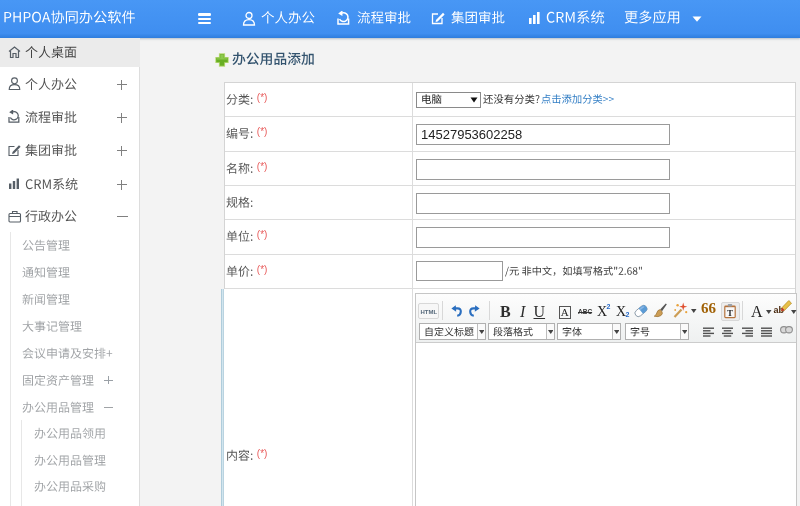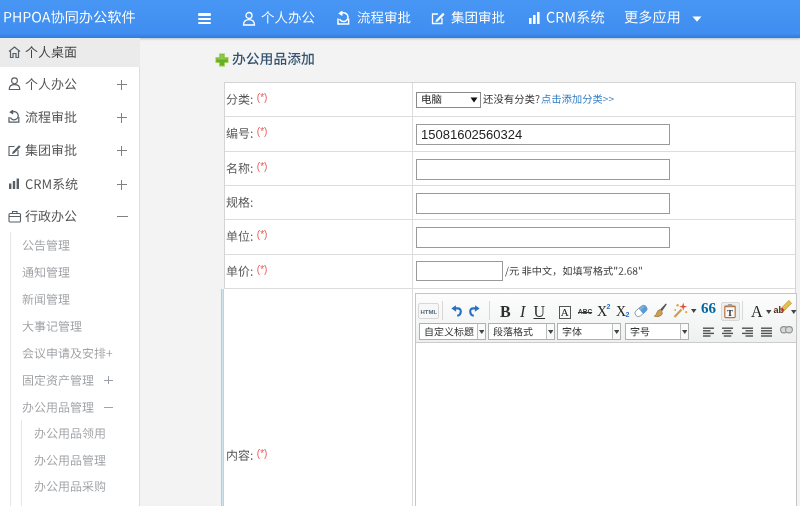--- a/index.html
+++ b/index.html
@@ -192,21 +192,21 @@
 <svg class="abs" style="left:469.5px;top:96.5px" width="8" height="6" viewBox="0 0 8 6">
     <path d="M0.5 0.5 H7.5 L4 5.5 Z" fill="#111"></path>
   </svg>
 <svg style="position:absolute;left:483px;top:91.3px;" width="58" height="16" viewBox="0 0 58 16">
     <path transform="translate(0,11.96)" fill="#333" d="M7.0 -5.1C7.8 -4.3 8.8 -3.3 9.3 -2.7L9.9 -3.2C9.4 -3.8 8.4 -4.8 7.6 -5.5ZM0.9 -8.2C1.4 -7.6 2.1 -6.9 2.5 -6.4L3.1 -6.9C2.7 -7.3 2.0 -8.1 1.5 -8.6ZM3.4 -8.0V-7.2H6.5C5.7 -5.6 4.4 -4.2 2.9 -3.3C3.1 -3.1 3.4 -2.8 3.5 -2.6C4.4 -3.2 5.3 -4.0 6.0 -5.0V-0.7H6.8V-6.1C7.0 -6.5 7.2 -6.9 7.4 -7.2H9.7V-8.0ZM2.6 -5.2H0.4V-4.4H1.8V-1.2C1.3 -1.0 0.8 -0.5 0.2 0.1L0.8 0.9C1.3 0.1 1.8 -0.5 2.2 -0.5C2.4 -0.5 2.7 -0.2 3.2 0.1C3.9 0.6 4.8 0.7 6.2 0.7C7.2 0.7 9.1 0.7 9.9 0.6C9.9 0.4 10.0 -0.1 10.1 -0.3C9.1 -0.2 7.5 -0.1 6.2 -0.1C5.0 -0.1 4.1 -0.1 3.4 -0.6C3.0 -0.8 2.8 -1.0 2.6 -1.1Z M11.3 -8.0C11.9 -7.7 12.7 -7.2 13.2 -6.8L13.6 -7.5C13.2 -7.8 12.3 -8.3 11.7 -8.6ZM10.8 -5.2C11.4 -4.9 12.3 -4.4 12.7 -4.1L13.1 -4.7C12.7 -5.0 11.8 -5.5 11.2 -5.8ZM11.1 0.2 11.7 0.7C12.3 -0.3 13.0 -1.6 13.5 -2.7L12.9 -3.2C12.4 -2.0 11.6 -0.6 11.1 0.2ZM15.0 -8.4V-7.2C15.0 -6.4 14.8 -5.5 13.4 -4.9C13.6 -4.8 13.8 -4.5 13.9 -4.3C15.5 -5.0 15.8 -6.2 15.8 -7.2V-7.6H17.8V-6.1C17.8 -5.2 18.0 -4.9 18.8 -4.9C18.9 -4.9 19.6 -4.9 19.7 -4.9C20.0 -4.9 20.2 -4.9 20.3 -5.0C20.3 -5.2 20.3 -5.5 20.3 -5.7C20.1 -5.7 19.9 -5.7 19.7 -5.7C19.6 -5.7 19.0 -5.7 18.8 -5.7C18.6 -5.7 18.6 -5.8 18.6 -6.1V-8.4ZM18.5 -3.4C18.1 -2.6 17.6 -2.0 16.8 -1.4C16.1 -2.0 15.6 -2.6 15.2 -3.4ZM13.9 -4.1V-3.4H14.6L14.4 -3.3C14.8 -2.4 15.4 -1.6 16.2 -1.0C15.3 -0.4 14.2 -0.1 13.2 0.1C13.3 0.3 13.5 0.6 13.6 0.8C14.7 0.6 15.8 0.1 16.8 -0.5C17.7 0.1 18.7 0.6 19.9 0.8C20.0 0.6 20.3 0.3 20.4 0.1C19.3 -0.1 18.3 -0.5 17.5 -1.0C18.4 -1.7 19.2 -2.7 19.6 -4.0L19.1 -4.2L19.0 -4.1Z M24.9 -8.7C24.7 -8.3 24.6 -7.8 24.4 -7.4H21.5V-6.7H24.1C23.4 -5.3 22.5 -4.0 21.2 -3.2C21.4 -3.0 21.6 -2.7 21.7 -2.6C22.4 -3.0 23.0 -3.6 23.5 -4.2V0.8H24.2V-1.2H28.6V-0.2C28.6 0.0 28.5 0.1 28.4 0.1C28.2 0.1 27.5 0.1 26.8 0.1C26.9 0.3 27.1 0.6 27.1 0.8C28.0 0.8 28.6 0.8 28.9 0.7C29.2 0.6 29.3 0.3 29.3 -0.1V-5.4H24.3C24.5 -5.8 24.7 -6.2 24.9 -6.7H30.6V-7.4H25.2C25.4 -7.8 25.5 -8.2 25.7 -8.5ZM24.2 -3.0H28.6V-1.9H24.2ZM24.2 -3.7V-4.7H28.6V-3.7Z M38.2 -8.5 37.5 -8.3C38.2 -6.7 39.5 -5.0 40.6 -4.1C40.7 -4.3 41.0 -4.6 41.2 -4.7C40.1 -5.6 38.8 -7.1 38.2 -8.5ZM34.6 -8.5C34.0 -6.9 32.9 -5.5 31.7 -4.6C31.8 -4.5 32.2 -4.1 32.3 -4.0C32.6 -4.2 32.9 -4.5 33.1 -4.8V-4.0H35.2C34.9 -2.3 34.3 -0.6 31.9 0.2C32.1 0.4 32.3 0.7 32.4 0.9C35.0 -0.1 35.7 -2.0 36.0 -4.0H38.8C38.7 -1.4 38.5 -0.4 38.3 -0.1C38.2 -0.0 38.0 -0.0 37.8 -0.0C37.6 -0.0 36.9 -0.0 36.3 -0.1C36.4 0.1 36.5 0.5 36.5 0.7C37.2 0.7 37.8 0.7 38.2 0.7C38.5 0.7 38.8 0.6 39.0 0.4C39.3 -0.1 39.5 -1.2 39.6 -4.4C39.6 -4.5 39.6 -4.8 39.6 -4.8H33.2C34.1 -5.8 34.9 -7.0 35.4 -8.3Z M49.4 -8.5C49.1 -8.1 48.7 -7.5 48.3 -7.1L48.9 -6.8C49.3 -7.2 49.8 -7.8 50.2 -8.3ZM43.5 -8.2C43.9 -7.8 44.4 -7.2 44.6 -6.8L45.3 -7.1C45.1 -7.5 44.6 -8.1 44.1 -8.5ZM46.4 -8.7V-6.7H42.3V-6.0H45.8C44.9 -5.1 43.5 -4.4 42.2 -4.1C42.3 -3.9 42.5 -3.6 42.7 -3.4C44.1 -3.8 45.5 -4.7 46.4 -5.7V-3.9H47.2V-5.5C48.5 -4.8 50.0 -4.0 50.9 -3.5L51.3 -4.1C50.4 -4.6 48.9 -5.4 47.7 -6.0H51.3V-6.7H47.2V-8.7ZM46.4 -3.7C46.4 -3.3 46.3 -2.9 46.2 -2.6H42.3V-1.9H45.9C45.4 -0.9 44.4 -0.2 42.1 0.1C42.2 0.3 42.4 0.6 42.5 0.8C45.1 0.4 46.2 -0.5 46.8 -1.8C47.6 -0.3 49.0 0.5 51.1 0.8C51.2 0.6 51.4 0.3 51.6 0.1C49.7 -0.1 48.3 -0.8 47.6 -1.9H51.3V-2.6H47.0C47.1 -2.9 47.2 -3.3 47.2 -3.7Z M53.9 -2.3H54.7C54.5 -3.9 56.4 -4.5 56.4 -6.1C56.4 -7.2 55.6 -7.9 54.4 -7.9C53.6 -7.9 52.9 -7.5 52.4 -7.0L53.0 -6.5C53.4 -6.9 53.8 -7.1 54.3 -7.1C55.1 -7.1 55.5 -6.6 55.5 -6.0C55.5 -4.8 53.6 -4.1 53.9 -2.3ZM54.3 0.1C54.7 0.1 55.0 -0.2 55.0 -0.6C55.0 -1.0 54.7 -1.3 54.3 -1.3C53.9 -1.3 53.6 -1.0 53.6 -0.6C53.6 -0.2 53.9 0.1 54.3 0.1Z"></path>
   </svg>
 <svg style="position:absolute;left:540.5px;top:91.4px;" width="75" height="16" viewBox="0 0 75 16">
     <path transform="translate(0,11.85)" fill="#2f7cc4" d="M2.4 -4.8H7.8V-2.9H2.4ZM3.5 -1.3C3.6 -0.6 3.7 0.2 3.7 0.7L4.5 0.6C4.5 0.1 4.4 -0.7 4.2 -1.4ZM5.6 -1.3C5.9 -0.7 6.2 0.2 6.4 0.7L7.1 0.5C7.0 0.0 6.7 -0.8 6.3 -1.5ZM7.7 -1.4C8.3 -0.7 8.8 0.2 9.1 0.7L9.8 0.4C9.5 -0.1 8.9 -1.0 8.4 -1.7ZM1.8 -1.6C1.5 -0.8 1.0 0.0 0.4 0.5L1.1 0.8C1.7 0.3 2.2 -0.6 2.6 -1.4ZM1.7 -5.5V-2.2H8.6V-5.5H5.5V-6.8H9.4V-7.6H5.5V-8.7H4.7V-5.5Z M11.8 -3.1V0.2H18.3V0.8H19.1V-3.1H18.3V-0.5H15.9V-3.9H20.0V-4.7H15.9V-6.3H19.2V-7.1H15.9V-8.6H15.1V-7.1H11.7V-6.3H15.1V-4.7H11.0V-3.9H15.1V-0.5H12.6V-3.1Z M24.8 -3.0C24.6 -2.2 24.1 -1.3 23.5 -0.8L24.1 -0.4C24.7 -0.9 25.1 -1.9 25.4 -2.7ZM27.2 -2.6C27.5 -1.9 27.8 -1.0 27.9 -0.4L28.5 -0.6C28.4 -1.2 28.1 -2.1 27.8 -2.8ZM28.5 -2.9C29.1 -2.1 29.7 -1.0 29.9 -0.3L30.6 -0.6C30.3 -1.4 29.7 -2.4 29.1 -3.2ZM26.1 -4.1V-0.0C26.1 0.1 26.0 0.1 25.9 0.1C25.8 0.1 25.3 0.1 24.8 0.1C24.9 0.3 25.0 0.6 25.0 0.8C25.7 0.8 26.2 0.8 26.5 0.7C26.7 0.6 26.8 0.4 26.8 -0.0V-4.1ZM21.5 -8.0C22.1 -7.7 22.8 -7.2 23.1 -6.9L23.6 -7.5C23.2 -7.8 22.5 -8.3 21.9 -8.6ZM21.0 -5.2C21.6 -4.9 22.4 -4.5 22.7 -4.2L23.2 -4.8C22.8 -5.1 22.0 -5.5 21.4 -5.8ZM21.2 0.3 21.9 0.7C22.4 -0.2 22.9 -1.4 23.3 -2.5L22.6 -2.9C22.2 -1.8 21.6 -0.5 21.2 0.3ZM24.0 -8.1V-7.3H26.2C26.1 -6.9 26.0 -6.4 25.8 -6.0H23.5V-5.2H25.4C24.9 -4.4 24.2 -3.7 23.2 -3.2C23.4 -3.1 23.6 -2.8 23.7 -2.6C24.9 -3.2 25.7 -4.2 26.3 -5.2H27.6C28.1 -4.2 29.1 -3.3 30.1 -2.8C30.2 -3.0 30.4 -3.2 30.6 -3.4C29.7 -3.7 28.9 -4.4 28.4 -5.2H30.4V-6.0H26.6C26.8 -6.4 26.9 -6.9 27.1 -7.3H30.1V-8.1Z M36.8 -7.4V0.7H37.5V-0.1H39.5V0.6H40.3V-7.4ZM37.5 -0.8V-6.6H39.5V-0.8ZM32.9 -8.5 32.9 -6.7H31.4V-5.9H32.9C32.8 -3.3 32.5 -1.1 31.2 0.3C31.4 0.4 31.7 0.7 31.8 0.8C33.2 -0.7 33.5 -3.2 33.6 -5.9H35.2C35.1 -2.0 35.0 -0.6 34.8 -0.3C34.7 -0.1 34.6 -0.1 34.5 -0.1C34.3 -0.1 33.8 -0.1 33.3 -0.1C33.5 0.1 33.5 0.4 33.6 0.6C34.0 0.7 34.5 0.7 34.8 0.6C35.1 0.6 35.3 0.5 35.5 0.2C35.8 -0.2 35.9 -1.7 35.9 -6.3C35.9 -6.4 35.9 -6.7 35.9 -6.7H33.7L33.7 -8.5Z M48.1 -8.5 47.4 -8.2C48.2 -6.7 49.4 -5.0 50.5 -4.0C50.6 -4.3 50.9 -4.5 51.1 -4.7C50.0 -5.5 48.8 -7.1 48.1 -8.5ZM44.5 -8.4C43.9 -6.9 42.9 -5.4 41.7 -4.6C41.8 -4.4 42.2 -4.1 42.3 -4.0C42.6 -4.2 42.9 -4.4 43.1 -4.7V-4.0H45.1C44.9 -2.2 44.3 -0.6 41.9 0.2C42.0 0.4 42.3 0.7 42.3 0.9C45.0 -0.1 45.6 -2.0 45.9 -4.0H48.7C48.6 -1.4 48.5 -0.4 48.2 -0.1C48.1 -0.0 48.0 -0.0 47.8 -0.0C47.5 -0.0 46.9 -0.0 46.2 -0.1C46.4 0.1 46.5 0.5 46.5 0.7C47.1 0.7 47.8 0.7 48.1 0.7C48.5 0.7 48.7 0.6 48.9 0.4C49.3 -0.1 49.4 -1.2 49.6 -4.4C49.6 -4.5 49.6 -4.8 49.6 -4.8H43.2C44.1 -5.7 44.8 -6.9 45.4 -8.2Z M59.2 -8.5C58.9 -8.0 58.5 -7.4 58.1 -7.0L58.8 -6.8C59.1 -7.1 59.6 -7.7 60.0 -8.2ZM53.4 -8.1C53.8 -7.7 54.3 -7.1 54.5 -6.7L55.1 -7.0C54.9 -7.4 54.5 -8.0 54.0 -8.4ZM56.2 -8.6V-6.6H52.2V-5.9H55.6C54.8 -5.1 53.4 -4.3 52.0 -4.0C52.2 -3.9 52.4 -3.6 52.5 -3.4C53.9 -3.8 55.3 -4.6 56.2 -5.6V-3.9H57.0V-5.4C58.3 -4.8 59.9 -4.0 60.7 -3.4L61.1 -4.1C60.2 -4.6 58.8 -5.3 57.5 -5.9H61.1V-6.6H57.0V-8.6ZM56.3 -3.7C56.2 -3.3 56.2 -2.9 56.1 -2.6H52.2V-1.8H55.8C55.3 -0.9 54.2 -0.2 52.0 0.1C52.1 0.3 52.3 0.6 52.4 0.8C54.9 0.4 56.1 -0.5 56.6 -1.8C57.4 -0.3 58.9 0.5 60.9 0.8C61.0 0.6 61.2 0.3 61.4 0.1C59.5 -0.1 58.2 -0.8 57.4 -1.8H61.1V-2.6H56.9C57.0 -2.9 57.0 -3.3 57.1 -3.7Z M62.2 -1.5 67.1 -3.5V-4.2L62.2 -6.1V-5.3L64.6 -4.4L66.2 -3.8V-3.8L64.6 -3.2L62.2 -2.3Z M67.9 -1.5 72.9 -3.5V-4.2L67.9 -6.1V-5.3L70.3 -4.4L71.9 -3.8V-3.8L70.3 -3.2L67.9 -2.3Z"></path>
   </svg>
 <div class="abs" style="left:415.5px;top:123.5px;width:254px;height:21px;background:#fff;border:1px solid #9a9a9a"></div>
-<span class="abs" style="left:421px;top:127px;font-size:13px;color:#222;font-family:'Liberation Sans',sans-serif">15081602560324</span>
+<span class="abs" style="left:421px;top:127px;font-size:13px;color:#222;font-family:'Liberation Sans',sans-serif">14527953602258</span>
 <div class="abs" style="left:415.5px;top:158.5px;width:254px;height:21px;background:#fff;border:1px solid #9a9a9a"></div>
 <div class="abs" style="left:415.5px;top:192.5px;width:254px;height:21px;background:#fff;border:1px solid #9a9a9a"></div>
 <div class="abs" style="left:415.5px;top:226.5px;width:254px;height:21px;background:#fff;border:1px solid #9a9a9a"></div>
 <div class="abs" style="left:415.5px;top:261px;width:87px;height:20px;background:#fff;border:1px solid #9a9a9a"></div>
 <svg style="position:absolute;left:504.5px;top:263.0px;" width="139" height="16" viewBox="0 0 139 16">
     <path transform="translate(0,11.73)" fill="#3a3a3a" d="M0.1 1.8H0.8L3.8 -8.1H3.2Z M5.5 -7.8V-7.0H12.7V-7.8ZM4.6 -4.9V-4.2H7.2C7.0 -2.3 6.7 -0.6 4.5 0.2C4.7 0.3 4.9 0.6 5.0 0.8C7.3 -0.2 7.8 -2.0 8.0 -4.2H9.9V-0.5C9.9 0.4 10.2 0.6 11.1 0.6C11.3 0.6 12.4 0.6 12.6 0.6C13.5 0.6 13.7 0.2 13.8 -1.6C13.6 -1.7 13.2 -1.8 13.0 -1.9C13.0 -0.4 12.9 -0.1 12.5 -0.1C12.3 -0.1 11.4 -0.1 11.2 -0.1C10.8 -0.1 10.7 -0.2 10.7 -0.5V-4.2H13.6V-4.9Z M22.4 -8.5V0.8H23.2V-1.6H26.3V-2.4H23.2V-4.0H25.9V-4.7H23.2V-6.3H26.1V-7.0H23.2V-8.5ZM17.1 -2.4V-1.6H20.1V0.8H20.9V-8.5H20.1V-7.0H17.3V-6.3H20.1V-4.7H17.5V-4.0H20.1V-2.4Z M31.4 -8.6V-6.7H27.7V-1.9H28.4V-2.5H31.4V0.8H32.2V-2.5H35.1V-1.9H35.9V-6.7H32.2V-8.6ZM28.4 -3.3V-6.0H31.4V-3.3ZM35.1 -3.3H32.2V-6.0H35.1Z M41.2 -8.4C41.5 -7.9 41.8 -7.2 42.0 -6.8L42.8 -7.1C42.7 -7.5 42.3 -8.1 42.0 -8.6ZM37.4 -6.8V-6.0H39.0C39.6 -4.5 40.4 -3.1 41.4 -2.0C40.3 -1.1 38.9 -0.4 37.3 0.1C37.4 0.3 37.6 0.6 37.7 0.8C39.4 0.2 40.9 -0.5 42.0 -1.5C43.2 -0.5 44.5 0.3 46.2 0.7C46.3 0.5 46.6 0.2 46.7 0.0C45.1 -0.4 43.7 -1.1 42.6 -2.1C43.6 -3.1 44.4 -4.4 45.0 -6.0H46.6V-6.8ZM42.0 -2.6C41.1 -3.5 40.3 -4.7 39.8 -6.0H44.1C43.6 -4.6 42.9 -3.5 42.0 -2.6Z M48.7 1.1C49.8 0.7 50.4 -0.1 50.4 -1.2C50.4 -1.9 50.1 -2.4 49.6 -2.4C49.2 -2.4 48.8 -2.1 48.8 -1.7C48.8 -1.2 49.2 -0.9 49.6 -0.9L49.7 -1.0C49.7 -0.3 49.2 0.2 48.5 0.6Z M61.4 -5.8C61.2 -4.3 60.9 -3.2 60.4 -2.3C60.0 -2.6 59.5 -3.0 59.1 -3.3C59.3 -4.0 59.5 -4.9 59.7 -5.8ZM58.3 -3.0C58.8 -2.6 59.4 -2.1 60.0 -1.6C59.4 -0.7 58.7 -0.2 57.8 0.2C57.9 0.3 58.1 0.6 58.2 0.8C59.2 0.4 60.0 -0.2 60.6 -1.1C61.0 -0.7 61.4 -0.4 61.6 -0.1L62.2 -0.7C61.9 -1.0 61.5 -1.4 61.0 -1.8C61.6 -2.9 62.0 -4.4 62.2 -6.4L61.7 -6.5L61.5 -6.5H59.9C60.0 -7.2 60.2 -7.9 60.3 -8.5L59.5 -8.6C59.4 -7.9 59.3 -7.2 59.1 -6.5H57.8V-5.8H59.0C58.8 -4.7 58.5 -3.7 58.3 -3.0ZM62.7 -7.5V0.6H63.4V-0.2H65.9V0.4H66.7V-7.5ZM63.4 -0.9V-6.7H65.9V-0.9Z M74.6 -0.6C75.3 -0.2 76.2 0.4 76.6 0.8L77.1 0.3C76.7 -0.1 75.8 -0.7 75.1 -1.1ZM73.0 -1.1C72.5 -0.6 71.5 -0.1 70.7 0.3C70.9 0.4 71.1 0.7 71.2 0.8C72.0 0.4 73.0 -0.1 73.6 -0.6ZM73.7 -8.6C73.7 -8.3 73.6 -8.0 73.6 -7.6H71.3V-7.0H73.5L73.3 -6.3H71.8V-1.8H70.9V-1.1H77.3V-1.8H76.3V-6.3H74.0L74.2 -7.0H77.0V-7.6H74.3L74.5 -8.5ZM72.5 -1.8V-2.4H75.6V-1.8ZM72.5 -4.7H75.6V-4.0H72.5ZM72.5 -5.1V-5.8H75.6V-5.1ZM72.5 -3.6H75.6V-2.9H72.5ZM67.8 -1.4 68.1 -0.6C68.9 -1.0 70.0 -1.4 71.0 -1.8L70.9 -2.5L69.8 -2.1V-5.4H71.0V-6.1H69.8V-8.4H69.1V-6.1H67.9V-5.4H69.1V-1.8C68.6 -1.6 68.2 -1.5 67.8 -1.4Z M78.5 -8.0V-6.0H79.2V-7.3H86.3V-6.0H87.1V-8.0ZM78.6 -2.2V-1.4H84.4V-2.2ZM80.7 -7.1C80.5 -5.9 80.2 -4.2 79.9 -3.3H85.3C85.1 -1.2 84.9 -0.4 84.6 -0.1C84.5 -0.0 84.3 0.0 84.1 0.0C83.8 0.0 83.2 -0.0 82.4 -0.1C82.6 0.1 82.7 0.4 82.7 0.7C83.4 0.7 84.0 0.7 84.4 0.7C84.7 0.7 85.0 0.6 85.2 0.4C85.6 -0.0 85.8 -1.1 86.1 -3.6C86.1 -3.7 86.1 -3.9 86.1 -3.9H80.8L81.1 -5.2H85.8V-5.9H81.3L81.5 -7.0Z M93.7 -6.8H96.0C95.7 -6.2 95.3 -5.6 94.8 -5.1C94.3 -5.6 93.9 -6.1 93.6 -6.6ZM89.9 -8.6V-6.4H88.4V-5.7H89.9C89.5 -4.3 88.9 -2.7 88.2 -1.8C88.3 -1.6 88.5 -1.3 88.6 -1.1C89.1 -1.8 89.6 -2.9 89.9 -4.0V0.8H90.7V-4.3C91.0 -3.9 91.3 -3.3 91.5 -3.0L92.0 -3.6C91.8 -3.9 90.9 -4.9 90.7 -5.2V-5.7H91.8L91.6 -5.5C91.8 -5.3 92.1 -5.1 92.2 -4.9C92.5 -5.2 92.9 -5.6 93.2 -6.0C93.5 -5.5 93.8 -5.0 94.3 -4.6C93.4 -3.8 92.4 -3.3 91.4 -3.0C91.5 -2.8 91.7 -2.5 91.8 -2.3C92.1 -2.4 92.3 -2.5 92.6 -2.7V0.8H93.3V0.4H96.2V0.8H96.9V-2.8L97.4 -2.6C97.5 -2.8 97.7 -3.1 97.8 -3.2C96.8 -3.5 96.0 -4.0 95.3 -4.6C96.0 -5.3 96.6 -6.2 97.0 -7.3L96.5 -7.5L96.3 -7.5H94.1C94.3 -7.8 94.4 -8.1 94.6 -8.4L93.8 -8.6C93.4 -7.5 92.8 -6.5 92.0 -5.8V-6.4H90.7V-8.6ZM93.3 -0.3V-2.3H96.2V-0.3ZM93.1 -2.9C93.7 -3.2 94.3 -3.6 94.8 -4.1C95.3 -3.7 95.9 -3.3 96.5 -2.9Z M105.3 -8.1C105.8 -7.7 106.5 -7.2 106.8 -6.8L107.3 -7.3C107.0 -7.6 106.4 -8.1 105.8 -8.5ZM103.8 -8.5C103.8 -7.9 103.9 -7.3 103.9 -6.7H98.6V-5.9H103.9C104.2 -2.1 105.1 0.8 106.7 0.8C107.5 0.8 107.8 0.3 107.9 -1.5C107.7 -1.6 107.4 -1.7 107.3 -1.9C107.2 -0.5 107.1 0.0 106.8 0.0C105.8 0.0 105.0 -2.5 104.7 -5.9H107.7V-6.7H104.7C104.7 -7.3 104.7 -7.9 104.7 -8.5ZM98.7 -0.2 98.9 0.5C100.2 0.2 102.1 -0.2 103.8 -0.6L103.8 -1.3L101.6 -0.8V-3.7H103.5V-4.4H99.0V-3.7H100.8V-0.7Z M109.4 -4.9H110.0L110.2 -6.8L110.2 -7.9H109.2L109.2 -6.8ZM111.4 -4.9H112.0L112.2 -6.8L112.2 -7.9H111.2L111.2 -6.8Z M113.6 0.0H118.3V-0.8H116.2C115.8 -0.8 115.4 -0.8 115.0 -0.7C116.7 -2.4 117.9 -3.9 117.9 -5.4C117.9 -6.7 117.1 -7.6 115.7 -7.6C114.8 -7.6 114.1 -7.2 113.5 -6.5L114.1 -6.0C114.5 -6.5 115.0 -6.9 115.6 -6.9C116.5 -6.9 117.0 -6.2 117.0 -5.4C117.0 -4.1 115.9 -2.6 113.6 -0.6Z M120.2 0.1C120.6 0.1 120.9 -0.2 120.9 -0.6C120.9 -1.0 120.6 -1.3 120.2 -1.3C119.8 -1.3 119.5 -1.0 119.5 -0.6C119.5 -0.2 119.8 0.1 120.2 0.1Z M124.7 0.1C125.8 0.1 126.8 -0.8 126.8 -2.3C126.8 -3.9 126.0 -4.6 124.8 -4.6C124.2 -4.6 123.5 -4.3 123.1 -3.7C123.1 -6.1 124.0 -6.8 125.0 -6.8C125.4 -6.8 125.9 -6.6 126.2 -6.3L126.7 -6.8C126.3 -7.3 125.7 -7.6 125.0 -7.6C123.5 -7.6 122.2 -6.5 122.2 -3.6C122.2 -1.1 123.3 0.1 124.7 0.1ZM123.1 -3.0C123.6 -3.7 124.1 -3.9 124.6 -3.9C125.5 -3.9 125.9 -3.3 125.9 -2.3C125.9 -1.3 125.4 -0.6 124.7 -0.6C123.7 -0.6 123.2 -1.4 123.1 -3.0Z M130.1 0.1C131.5 0.1 132.5 -0.7 132.5 -1.8C132.5 -2.8 131.9 -3.4 131.2 -3.8V-3.8C131.7 -4.2 132.2 -4.8 132.2 -5.6C132.2 -6.8 131.4 -7.6 130.2 -7.6C129.0 -7.6 128.1 -6.8 128.1 -5.7C128.1 -4.9 128.6 -4.3 129.1 -4.0V-3.9C128.4 -3.6 127.7 -2.9 127.7 -1.9C127.7 -0.7 128.7 0.1 130.1 0.1ZM130.6 -4.1C129.8 -4.4 128.9 -4.8 128.9 -5.7C128.9 -6.4 129.4 -6.9 130.1 -6.9C130.9 -6.9 131.4 -6.3 131.4 -5.6C131.4 -5.0 131.1 -4.5 130.6 -4.1ZM130.1 -0.6C129.2 -0.6 128.6 -1.1 128.6 -1.9C128.6 -2.7 129.0 -3.2 129.6 -3.6C130.7 -3.2 131.6 -2.8 131.6 -1.8C131.6 -1.1 131.0 -0.6 130.1 -0.6Z M134.1 -4.9H134.6L134.8 -6.8L134.8 -7.9H133.9L133.9 -6.8ZM136.1 -4.9H136.6L136.8 -6.8L136.8 -7.9H135.9L135.9 -6.8Z"></path>
   </svg>
 <div class="abs" style="left:415px;top:293px;width:382px;height:213px;background:#fff;border:1px solid #c6c6c6;border-bottom:none"></div>
 <div class="abs" style="left:416px;top:294px;width:380px;height:49px;background:linear-gradient(180deg,#fdfdfd,#eef0f0);border-bottom:1px solid #ccc"></div>
 <div class="abs" style="left:417.5px;top:303px;width:21px;height:16px;border:1px solid #d8d8d8;border-radius:2px;background:#f7f7f7"></div>
@@ -244,21 +244,21 @@
 <svg class="abs" style="left:673px;top:302px" width="15" height="16" viewBox="0 0 15 16">
     <path d="M1.5 15 L8.5 7.5" stroke="#cc9d55" stroke-width="2.2"></path>
     <path d="M10.2 0.6 L11.1 3.8 L14.3 4.7 L11.1 5.6 L10.2 8.8 L9.3 5.6 L6.1 4.7 L9.3 3.8 Z" fill="#e05030"></path>
     <circle cx="4.6" cy="3.2" r="1.2" fill="#e8a33d"></circle>
     <circle cx="13.2" cy="10.2" r="1.1" fill="#e8a33d"></circle>
     <circle cx="2.2" cy="8.0" r="0.9" fill="#e8a33d"></circle>
   </svg>
 <svg class="abs" style="left:691px;top:309px" width="5.5" height="4" viewBox="0 0 5.5 4">
     <path d="M0 0 H5.5 L2.75 4 Z" fill="#444"></path>
   </svg>
-<span class="abs" style="left:701px;top:299.5px;font-size:15px;font-weight:bold;color:#0369a1;font-family:'Liberation Serif',serif">66</span>
+<span class="abs" style="left:701px;top:299.5px;font-size:15px;font-weight:bold;color:#a16207;font-family:'Liberation Serif',serif">66</span>
 <div class="abs" style="left:720.5px;top:301.5px;width:19px;height:19px;border:1px solid #d8d8d8;border-radius:2px;background:#ededed"></div>
 <svg class="abs" style="left:722.5px;top:303px" width="14" height="16" viewBox="0 0 14 16">
     <rect x="1.2" y="2.6" width="11.6" height="12.6" rx="1.4" fill="#b5733c"></rect>
     <rect x="2.4" y="4.2" width="9.2" height="9.8" fill="#f7f7f7"></rect>
     <rect x="4.8" y="1" width="4.4" height="2.4" rx="0.8" fill="#9aa0a8"></rect>
     <text x="7" y="12.8" font-size="9" font-weight="bold" fill="#2a2a2a" text-anchor="middle" font-family="Liberation Serif">T</text>
   </svg>
 <div class="abs" style="left:741.5px;top:301px;width:1px;height:19px;background:#d8d8d8"></div>
 <span class="abs" style="left:751px;top:302.5px;font-size:16px;color:#222;font-family:'Liberation Serif',serif">A</span>
 <svg class="abs" style="left:766px;top:309.5px" width="5.5" height="4" viewBox="0 0 5.5 4">

